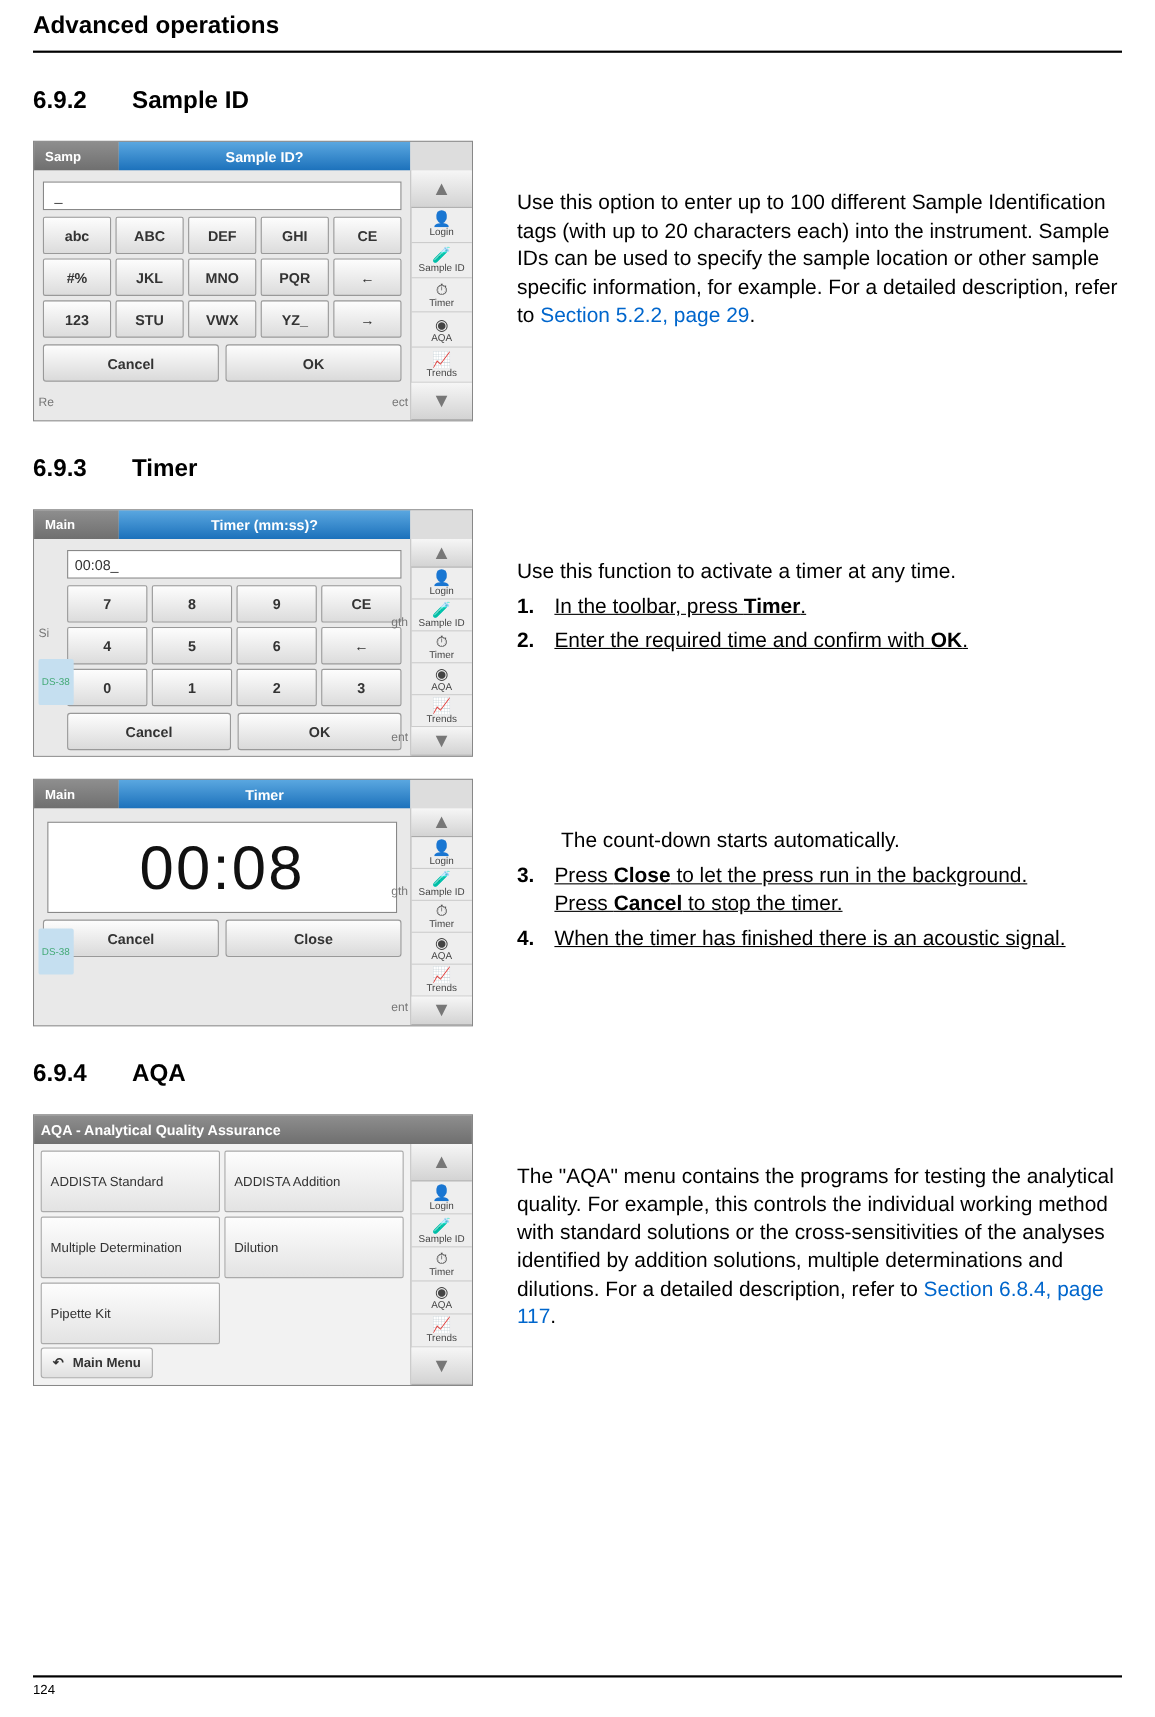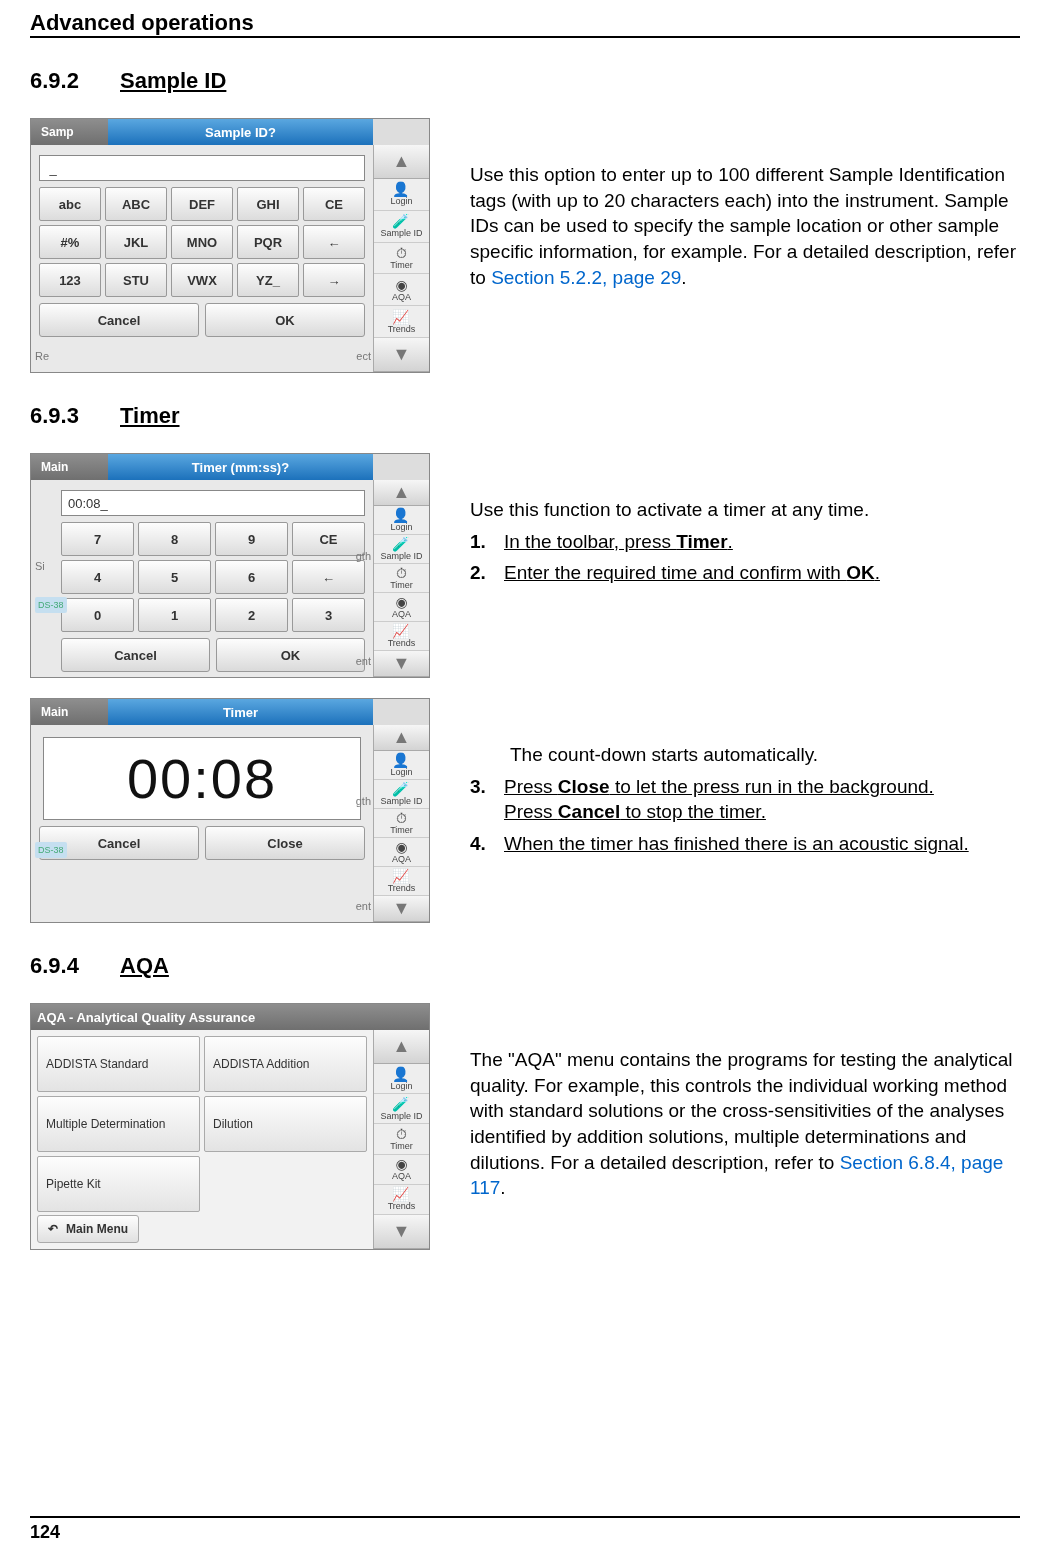--- a/index.html
+++ b/index.html
@@ -1,20 +1,20 @@
 <!DOCTYPE html>
 <html><head>
 <meta charset="utf-8">
 <style>
   * { box-sizing: border-box; margin: 0; padding: 0; }
   html, body { width: 1050px; background: #fff; font-family: Arial, Helvetica, sans-serif; color: #000; }
   .page { width: 1050px; min-height: 1561px; padding: 10px 30px 0 30px; position: relative; }
-  .running-head { font-size: 22px; font-weight: bold; margin-bottom: 0; }
+  .running-head { font-size: 22px; font-weight: bold; margin-bottom: 10px; }
   hr.top-rule { border: none; border-top: 2px solid #000; margin-bottom: 28px; }
-  .sec-heading { font-size: 22px; font-weight: bold; margin: 30px 0 24px 0; text-decoration: underline; }
+  .sec-heading { font-size: 22px; font-weight: bold; margin: 30px 0 24px 0; }
   .sec-heading .num { display: inline-block; width: 90px; }
   .row { display: flex; gap: 40px; margin-bottom: 20px; align-items: flex-start; }
   .shot-col { width: 400px; flex: 0 0 400px; }
   .text-col { flex: 1; font-size: 19px; line-height: 1.35; }
   .text-col p { margin-bottom: 6px; margin-top: 44px; }
   .text-col .ind { margin-left: 40px; }
   .link { color: #0066cc; }
   ol.steps { list-style: none; padding: 0; margin: 0; }
   ol.steps li { display: flex; margin-bottom: 6px; }
   ol.steps li .sn { font-weight: bold; width: 34px; flex: 0 0 34px; }
@@ -45,22 +45,22 @@
   
   .aqa-grid { display:grid; grid-template-columns: 1fr 1fr; gap:4px; padding:6px; }
   .aqa-tile { background: linear-gradient(#fdfdfd,#e3e3e3); border:1px solid #aaa; border-radius:2px; height:56px; padding:4px 8px; font-size:12px; color:#333; display:flex; align-items:center; }
   .aqa-main { position:absolute; left:6px; bottom:6px; background: linear-gradient(#fdfdfd,#e0e0e0); border:1px solid #aaa; border-radius:3px; padding:6px 10px; font-size:12px; font-weight:bold; color:#333; display:flex; align-items:center; gap:8px; }
   .shot1 { height: 255px; }
   .shot2 { height: 225px; }
   .shot3 { height: 225px; }
   .shot4 { height: 247px; }
   .footer { position:absolute; left:30px; right:30px; bottom:18px; }
   .footer hr { border:none; border-top:2px solid #000; margin-bottom:4px; }
-  .footer .pg { font-size:18px; font-weight:bold; }
-  .ds-tag { position:absolute; left:4px; bottom:64px; background:#c5dff0; color:#4a7; font-size:9px; padding:3px 3px; border-radius:2px; }
+  .footer .pg { font-size:12px; font-weight:normal; }
+  .ds-tag { position:absolute; left:4px; bottom:46px; background:#c5dff0; color:#4a7; font-size:9px; padding:16px 3px; border-radius:2px; }
 </style>
 </head>
 <body>
 
 <div class="page">
 
   <div class="running-head">Advanced operations</div>
   <hr class="top-rule">
 
   <div class="sec-heading">

